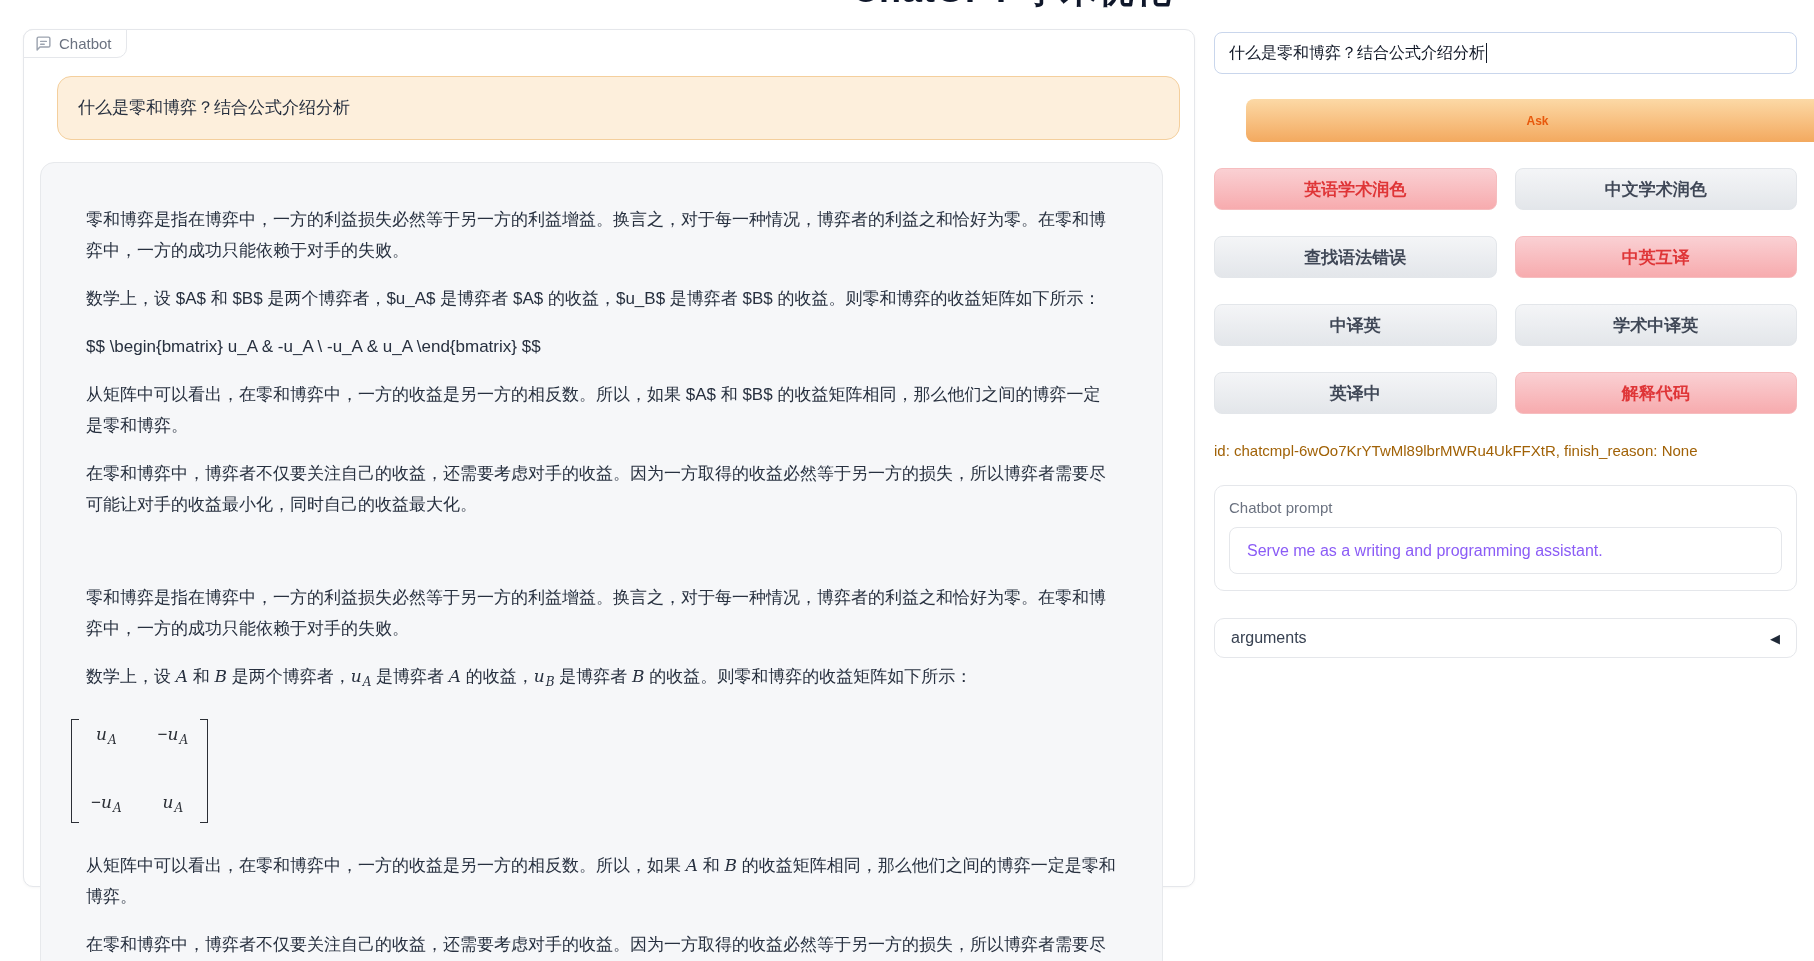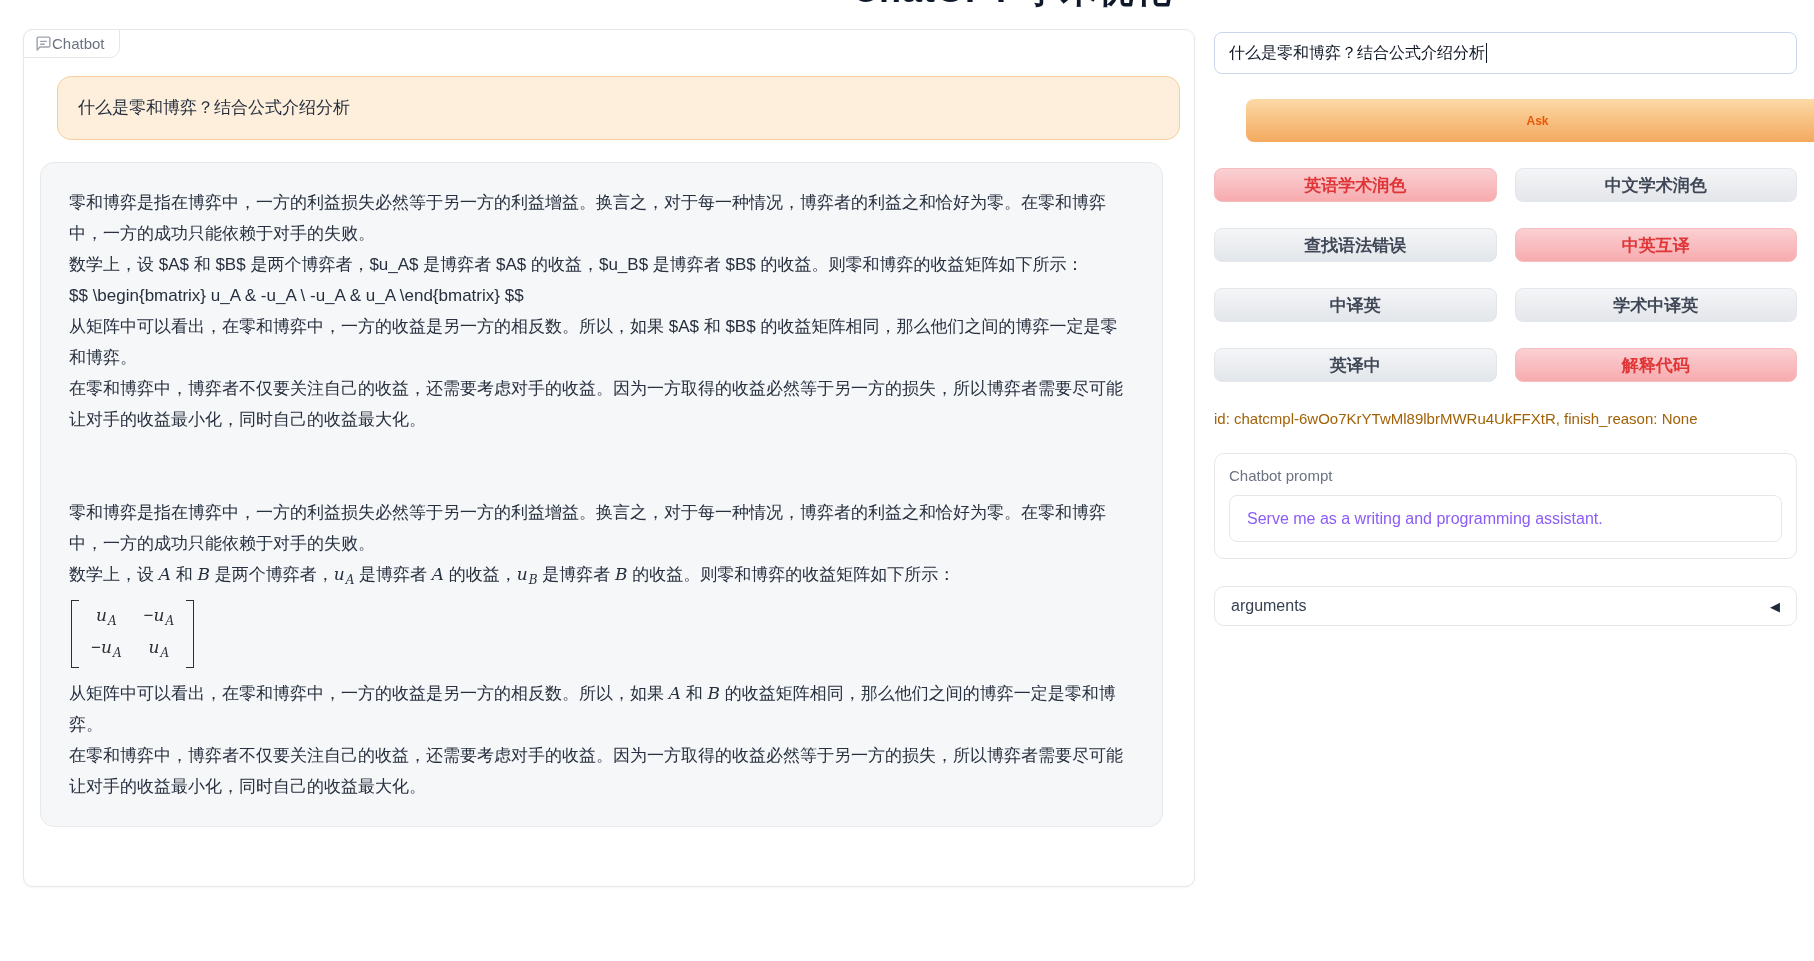--- a/index.html
+++ b/index.html
@@ -7,59 +7,59 @@
               font-family:"Liberation Sans", sans-serif; color:#1f2937; }
 
   
   .cropped-title { position:absolute; left:852px; top:-34px; font-size:36px; font-weight:bold;
                    color:#0f172a; letter-spacing:1px; white-space:nowrap; }
 
   
   .chat-panel { position:absolute; left:23px; top:29px; width:1172px; height:858px;
                 background:#fff; border:1px solid #e5e7eb; border-radius:10px;
                 box-shadow:0 1px 3px rgba(0,0,0,.04); }
-  .chatbot-tab { position:absolute; left:-1px; top:-1px; display:flex; align-items:center; 
+  .chatbot-tab { position:absolute; left:-1px; top:-1px; display:flex; align-items:center; gap:7px;
                  background:#fff; border:1px solid #e5e7eb; border-radius:10px 0 10px 0;
                  padding:5px 14px 5px 11px; color:#6b7280; font-size:15px; }
   .chatbot-tab svg { display:block; }
 
   .msg-user { margin:46px 14px 0 33px; background:#fdefdc; border:1px solid #f4cf9d;
               border-radius:14px; padding:16px 20px; font-size:17px; line-height:30px; color:#27303f; }
   .msg-bot  { margin:22px 31px 0 16px; background:#f6f7f9; border:1px solid #e7e9ec;
               border-radius:14px; padding:24px 28px; font-size:17px; line-height:31px; color:#27303f; }
-  .msg-bot .line { margin:0; }
+  .msg-bot .line { margin:17px; }
   .block-rendered { margin-top:62px; }
 
   .m    { font-family:"DejaVu Serif", serif; font-style:italic; font-size:17px; }
   .msub { font-family:"DejaVu Serif", serif; font-style:italic; font-size:12px;
           vertical-align:-4px; margin-left:1px; }
 
   .matrix { display:inline-flex; align-items:stretch; margin:4px 0 2px 2px; }
   .matrix .bracket { width:8px; border-top:1.6px solid #2b2f36; border-bottom:1.6px solid #2b2f36; }
   .matrix .bracket.left  { border-left:1.6px solid #2b2f36; }
   .matrix .bracket.right { border-right:1.6px solid #2b2f36; }
   .matrix .mgrid { display:grid; grid-template-columns:auto auto; column-gap:22px; row-gap:0;
-                   padding:2px 12px; }
+                   padding:2px 12px;gap:36px; }
   .matrix .cell { line-height:26px; text-align:center; color:#2b2f36; }
 
   
   .right-col { position:absolute; left:1214px; top:32px; width:583px; }
 
   .question-input { width:100%; height:42px; border:1px solid #c9d6ec; border-radius:8px;
                     background:#fff; display:flex; align-items:center; padding:0 14px;
                     font-size:16px; color:#111827; }
   .caret { display:inline-block; width:0; height:20px; border-left:1.5px solid #111827; margin-left:1px; }
 
   .ask-btn { margin-top:25px; width:100%; height:43px; border:none; border-radius:8px;
              background:linear-gradient(180deg,#fcd9a6 0%,#f3a95f 100%);
              color:#e8590c; font-size:12px; font-weight:bold; cursor:pointer;
              font-family:"Liberation Sans", sans-serif;margin-left:32px; }
 
   .quick-grid { margin-top:26px; display:grid; grid-template-columns:1fr 1fr; column-gap:18px; row-gap:26px; }
-  .quick-btn { height:34px; border-radius:8px; font-size:17px; font-weight:bold; cursor:pointer;
+  .quick-btn { height:42px; border-radius:8px; font-size:17px; font-weight:bold; cursor:pointer;
                font-family:Liberation Serif, serif; border:1px solid transparent; }
   .quick-btn.gray { background:linear-gradient(180deg,#f4f5f7 0%,#e3e6ea 100%);
                     border-color:#e3e6ea; color:#3f4756; }
   .quick-btn.pink { background:linear-gradient(180deg,#fad0d3 0%,#f7abae 100%);
                     border-color:#f6bdbf; color:#df3537; }
 
   .status-line { margin-top:28px; font-size:15px; color:#a16207; }
 
   .sysprompt-card { margin-top:26px; background:#fff; border:1px solid #e5e7eb; border-radius:10px;
                     padding:13px 14px 16px 14px; }

